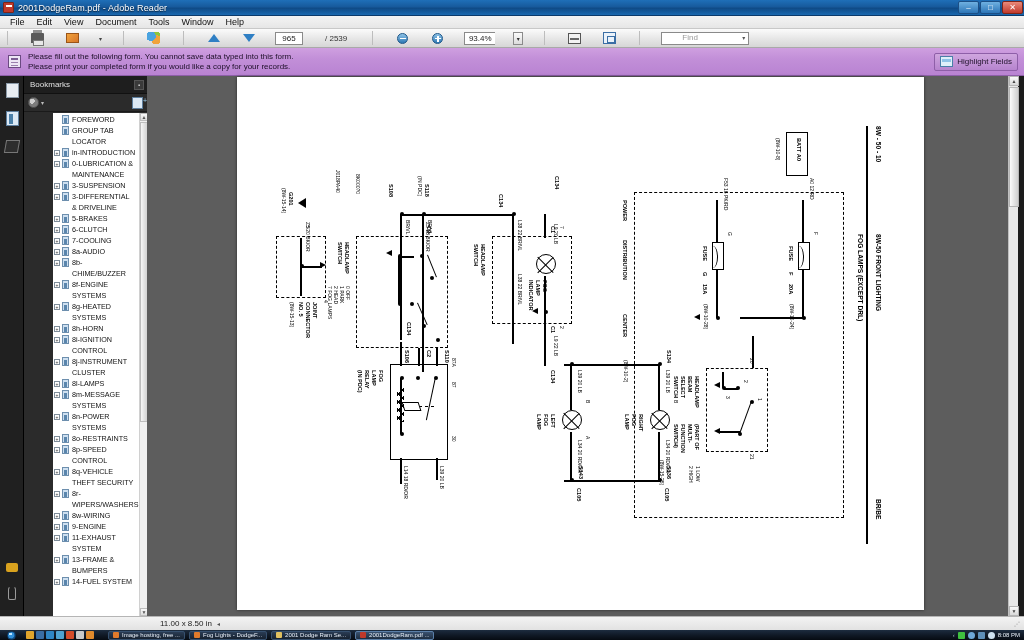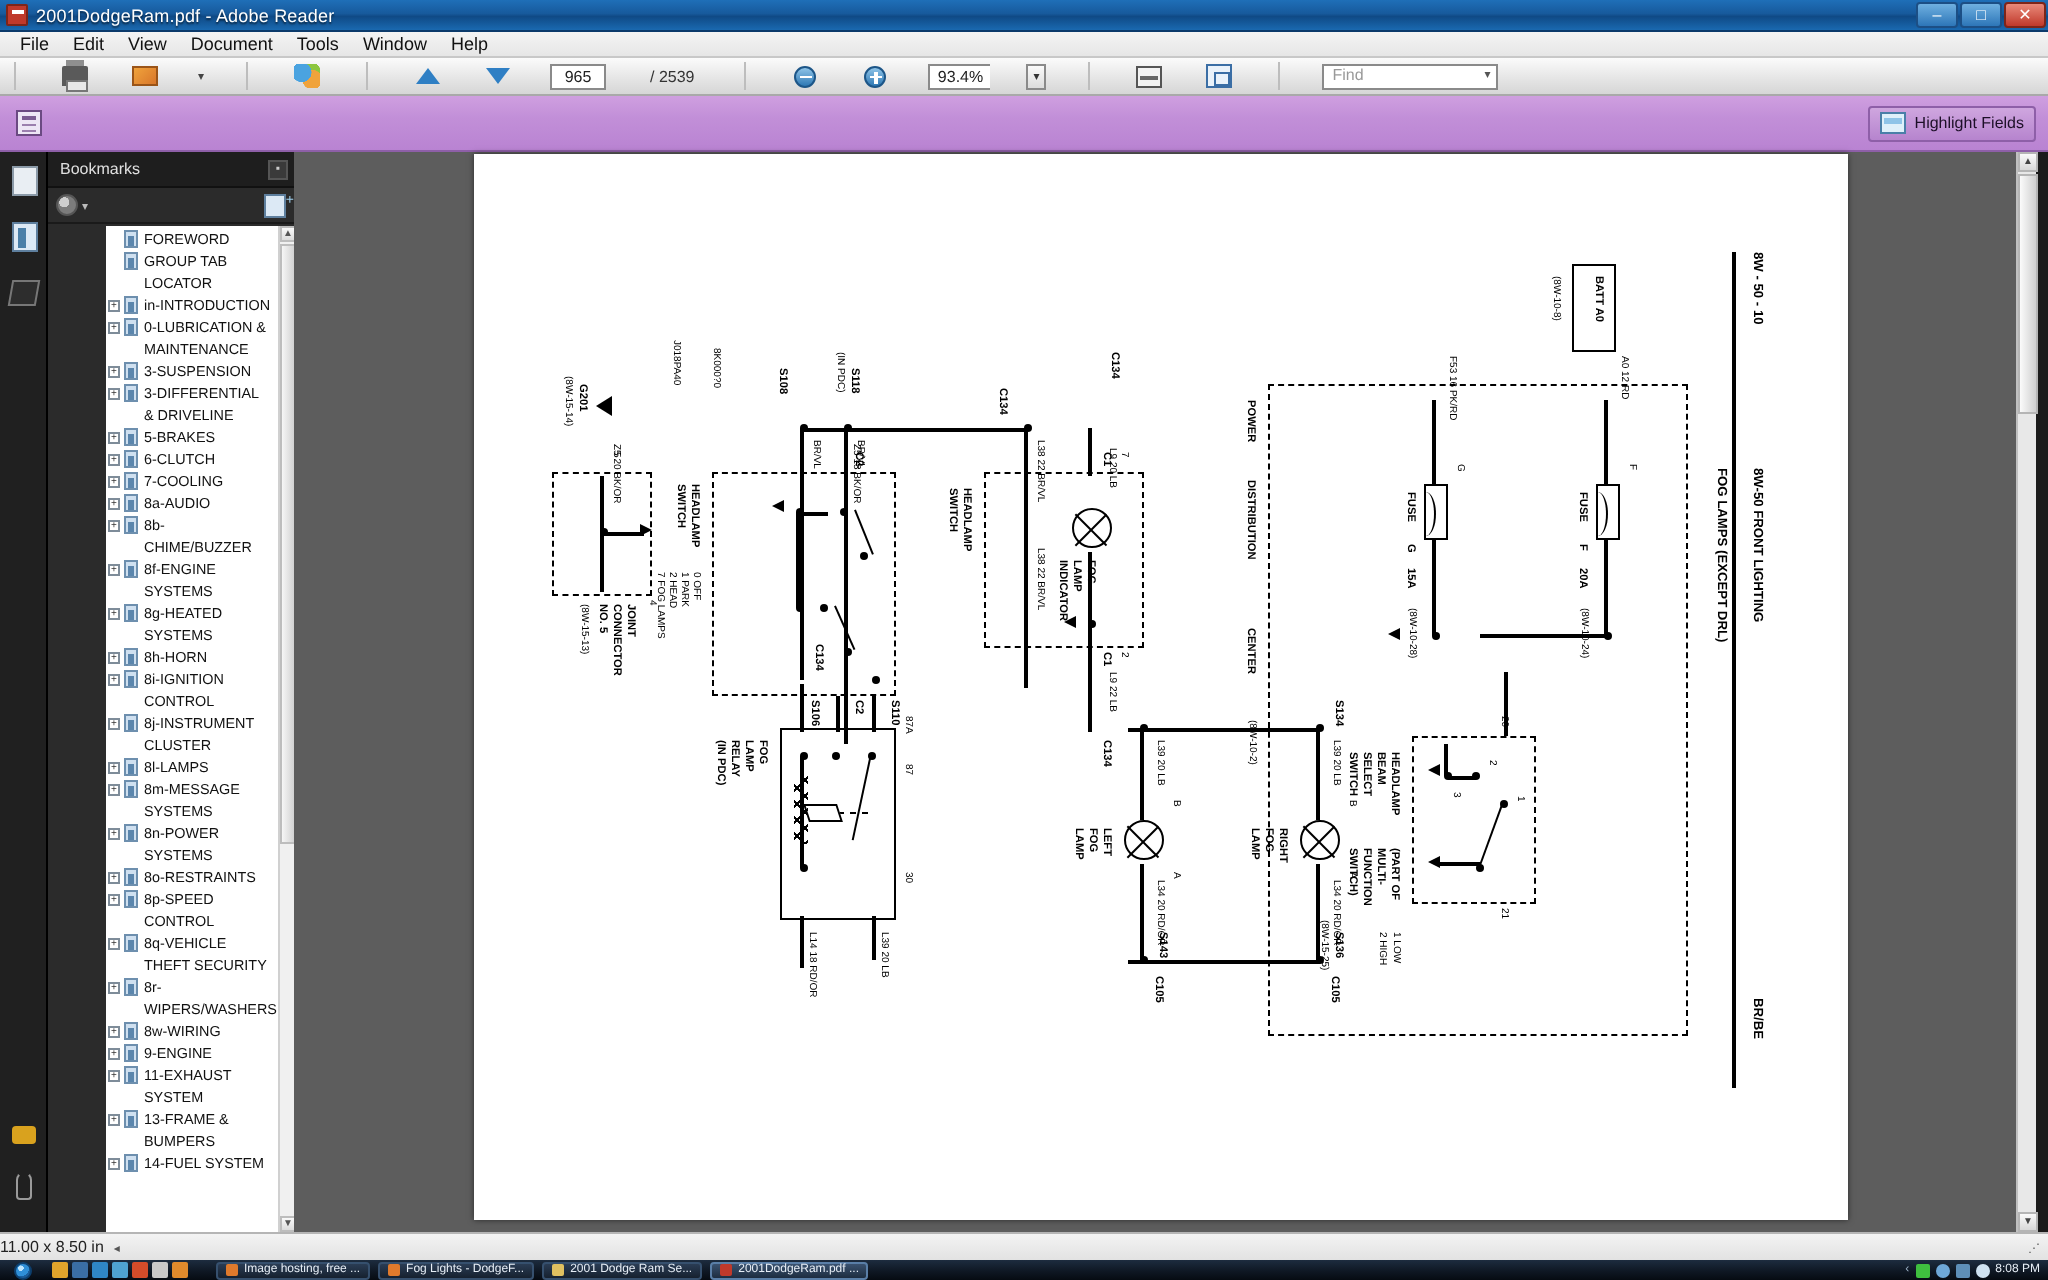--- a/index.html
+++ b/index.html
@@ -76,21 +76,21 @@
     border-right:none;
     font-size:8px; text-align:center; line-height:12px; color:#222;
   }
   .zoomarrow{
     width:10px;height:13px;background:linear-gradient(to bottom,#fafafa,#dcdcdc);
     border:1px solid #8a8a8a; display:flex;align-items:center;justify-content:center;
     font-size:6px;color:#333;
   }
   .findbox {
     width:88px; height:13px; background:#fff; border:1px solid #8a8a8a;
-    font-size:8px; line-height:12px; color:#999; padding-left:4px;
+    font-size:8px; line-height:12px; color:#999; padding-left:20px;
     display:flex; align-items:center; position:relative;
   }
   .findbox .fdrop{ position:absolute; right:3px; font-size:6px; color:#555; }
 
   
   .g-print{ width:13px;height:10px;background:#5a5a5a;border-radius:1px 1px 0 0; position:relative;}
   .g-print::before{content:"";position:absolute;left:2px;top:-3px;width:9px;height:3px;background:#8f8f8f;}
   .g-print::after{content:"";position:absolute;left:2px;bottom:-3px;width:9px;height:4px;background:#e8e8e8;border:1px solid #777;}
   .g-email{width:13px;height:10px;background:linear-gradient(135deg,#f0a33c,#d8762a);border:1px solid #9a5418;}
   .g-spin{width:13px;height:12px;background:
@@ -233,21 +233,21 @@
     background:linear-gradient(to right,#fbfbfb,#cfcfcf);border:1px solid #b5b5b5;
   }
 
   
   .statusbar{
     position:absolute; left:0; top:616px; width:1024px; height:14px;
     background:linear-gradient(to bottom,#f3f3f3,#e2e2e2);
     border-top:1px solid #b5b5b5;
     display:flex; align-items:center;
   }
-  .status-dim{ font-size:8px; color:#222; }
+  .status-dim{ font-size:8px; color:#222; margin-left:160px; }
   .status-dd{ font-size:6px; color:#555; margin-left:5px; }
   .status-right{ margin-left:auto; margin-right:4px; font-size:6px; color:#555; }
 
   
   .taskbar{
     position:absolute; left:0; top:630px; width:1024px; height:10px;
     background:linear-gradient(to bottom,#1d2c3f 0%,#0f1824 55%,#060b12 100%);
     display:flex; align-items:center;
   }
   .startorb{
@@ -402,20 +402,24 @@
       </div>
     <div class="sep"></div>
     <div class="findbox">
       <span>Find</span>
       <span class="fdrop">▾</span>
     </div>
   </div>
 
   <div class="notice">
     <div class="notice-ic"></div>
+    <div>
+      <div class="notice-txt">Please fill out the following form. You cannot save data typed into this form.</div>
+      <div class="notice-txt">Please print your completed form if you would like a copy for your records.</div>
+    </div>
     <div class="hf-btn">
       <span class="hf-ic"></span>
       <span class="hf-txt">Highlight Fields</span>
     </div>
   </div>
 
   <div class="rail">
     <div class="ricon">
         <span class="ric-pages"></span>
       </div>

